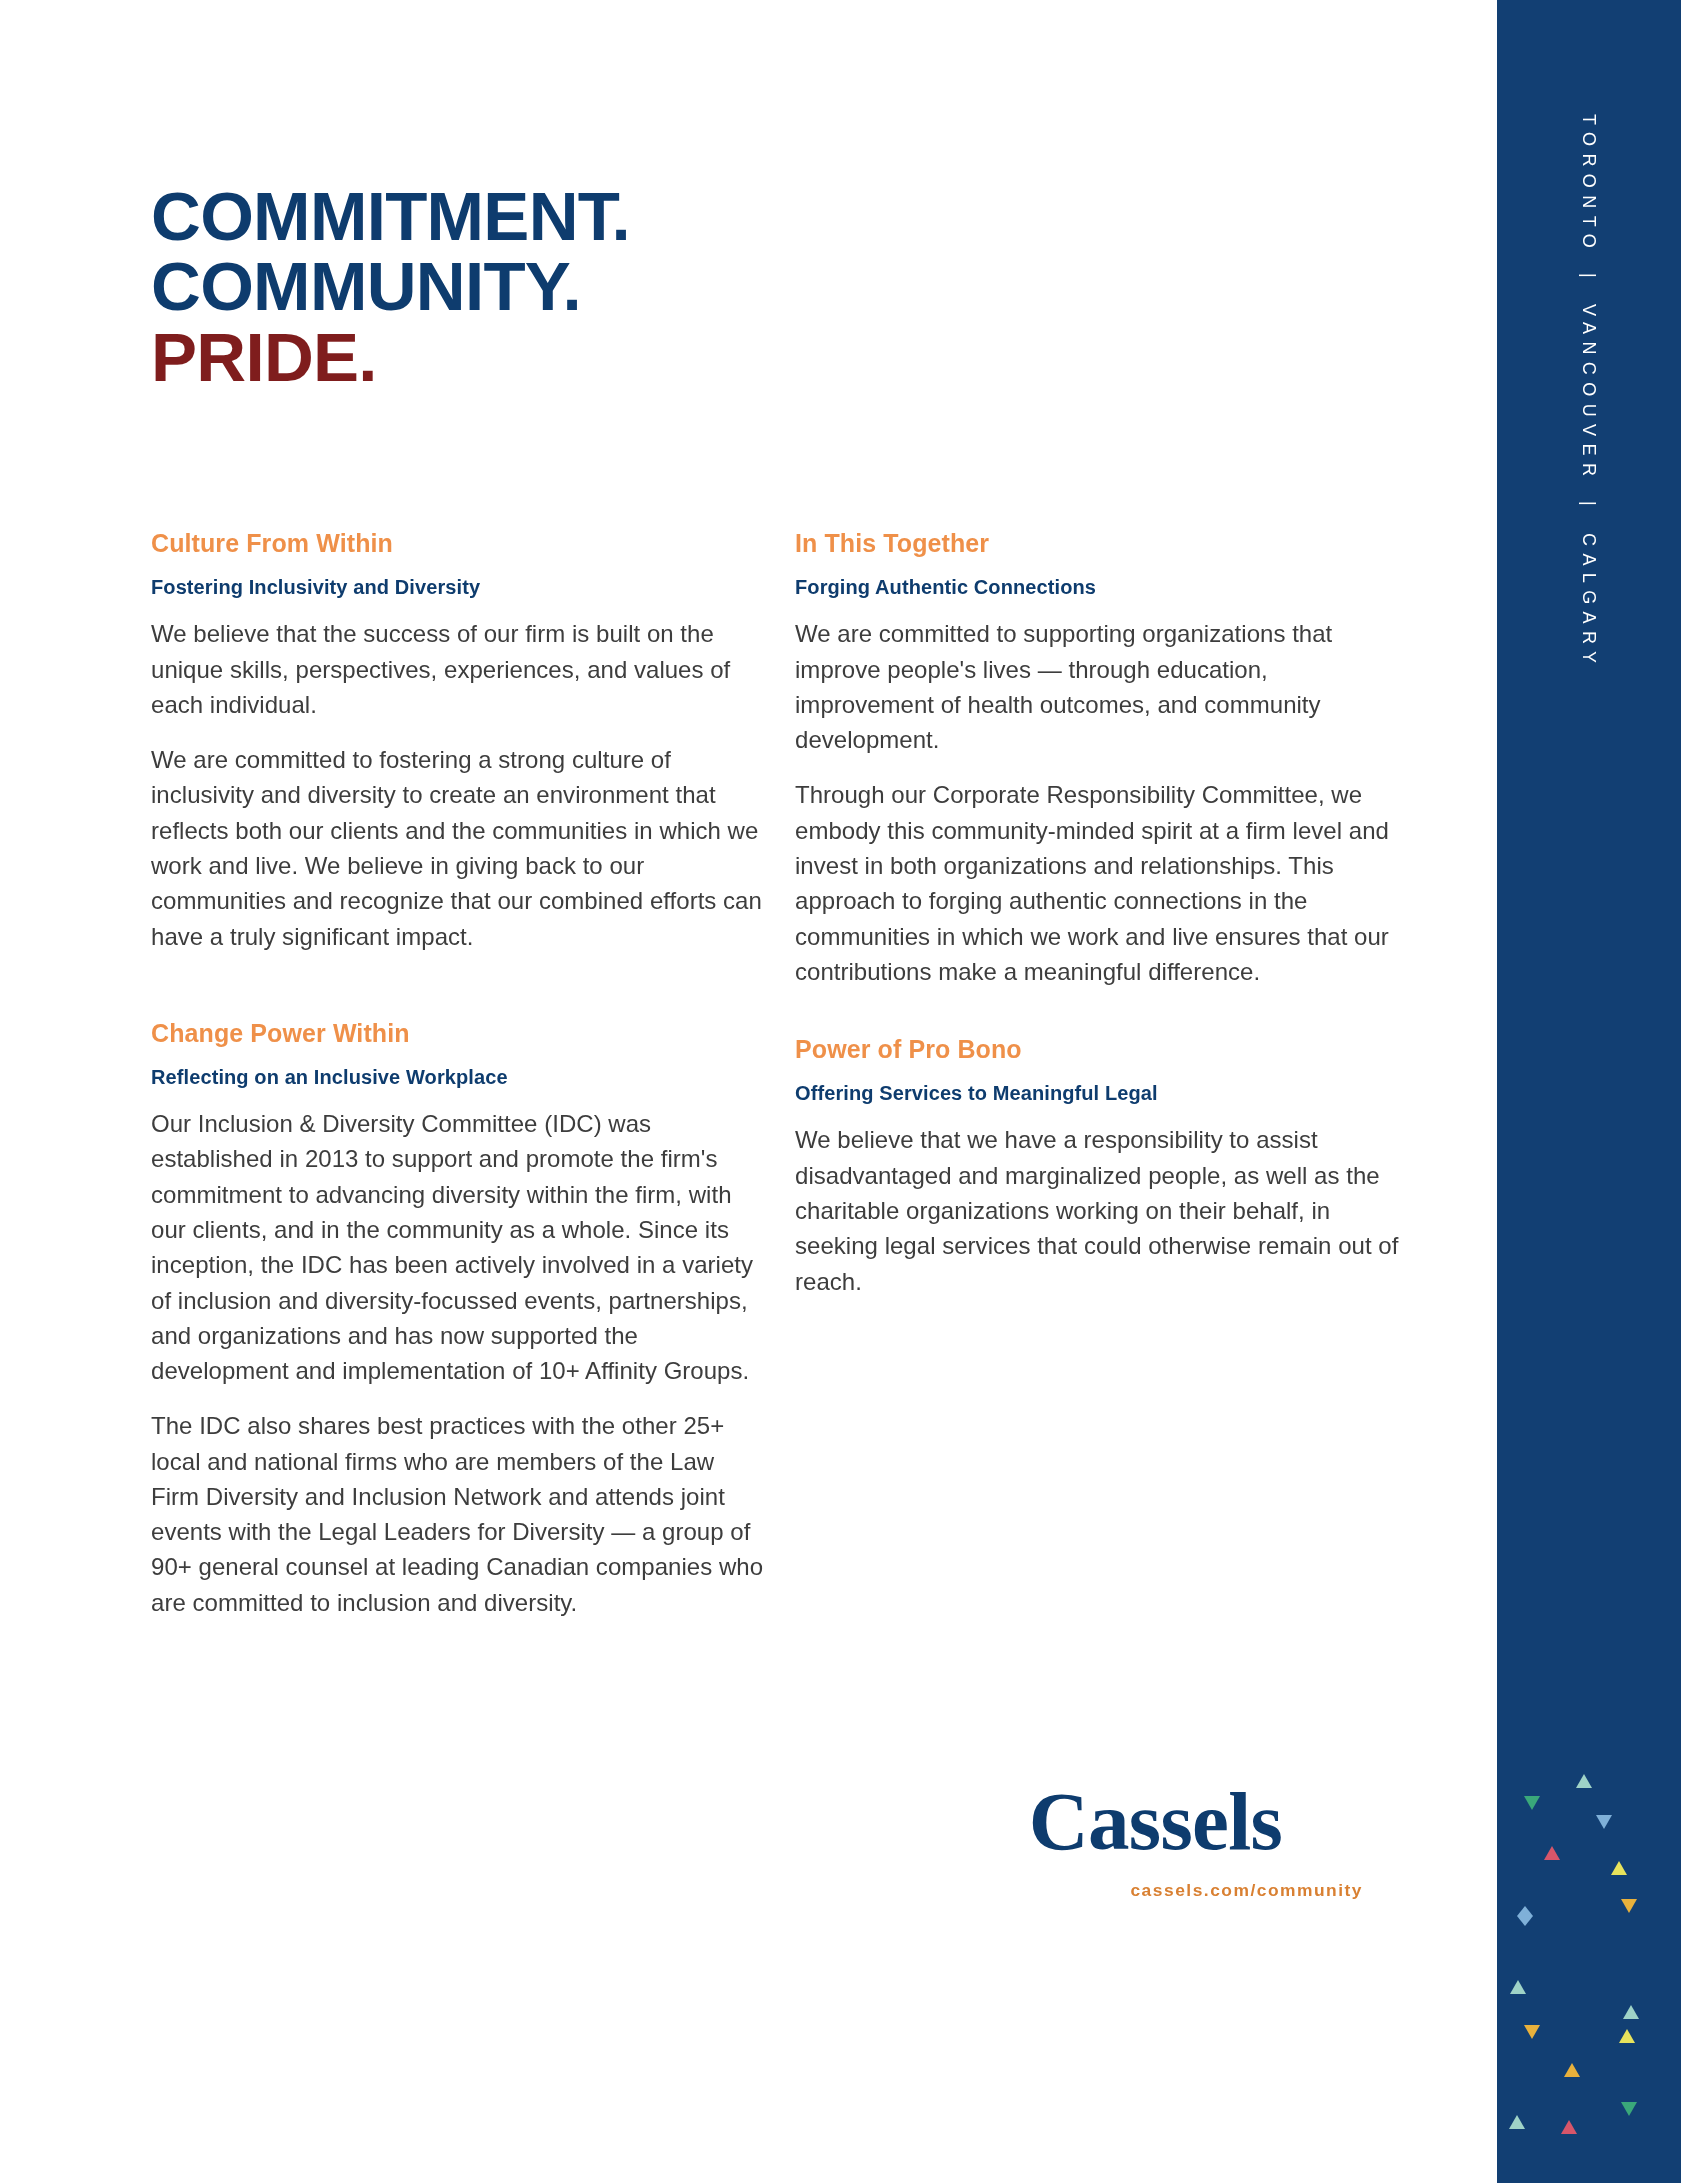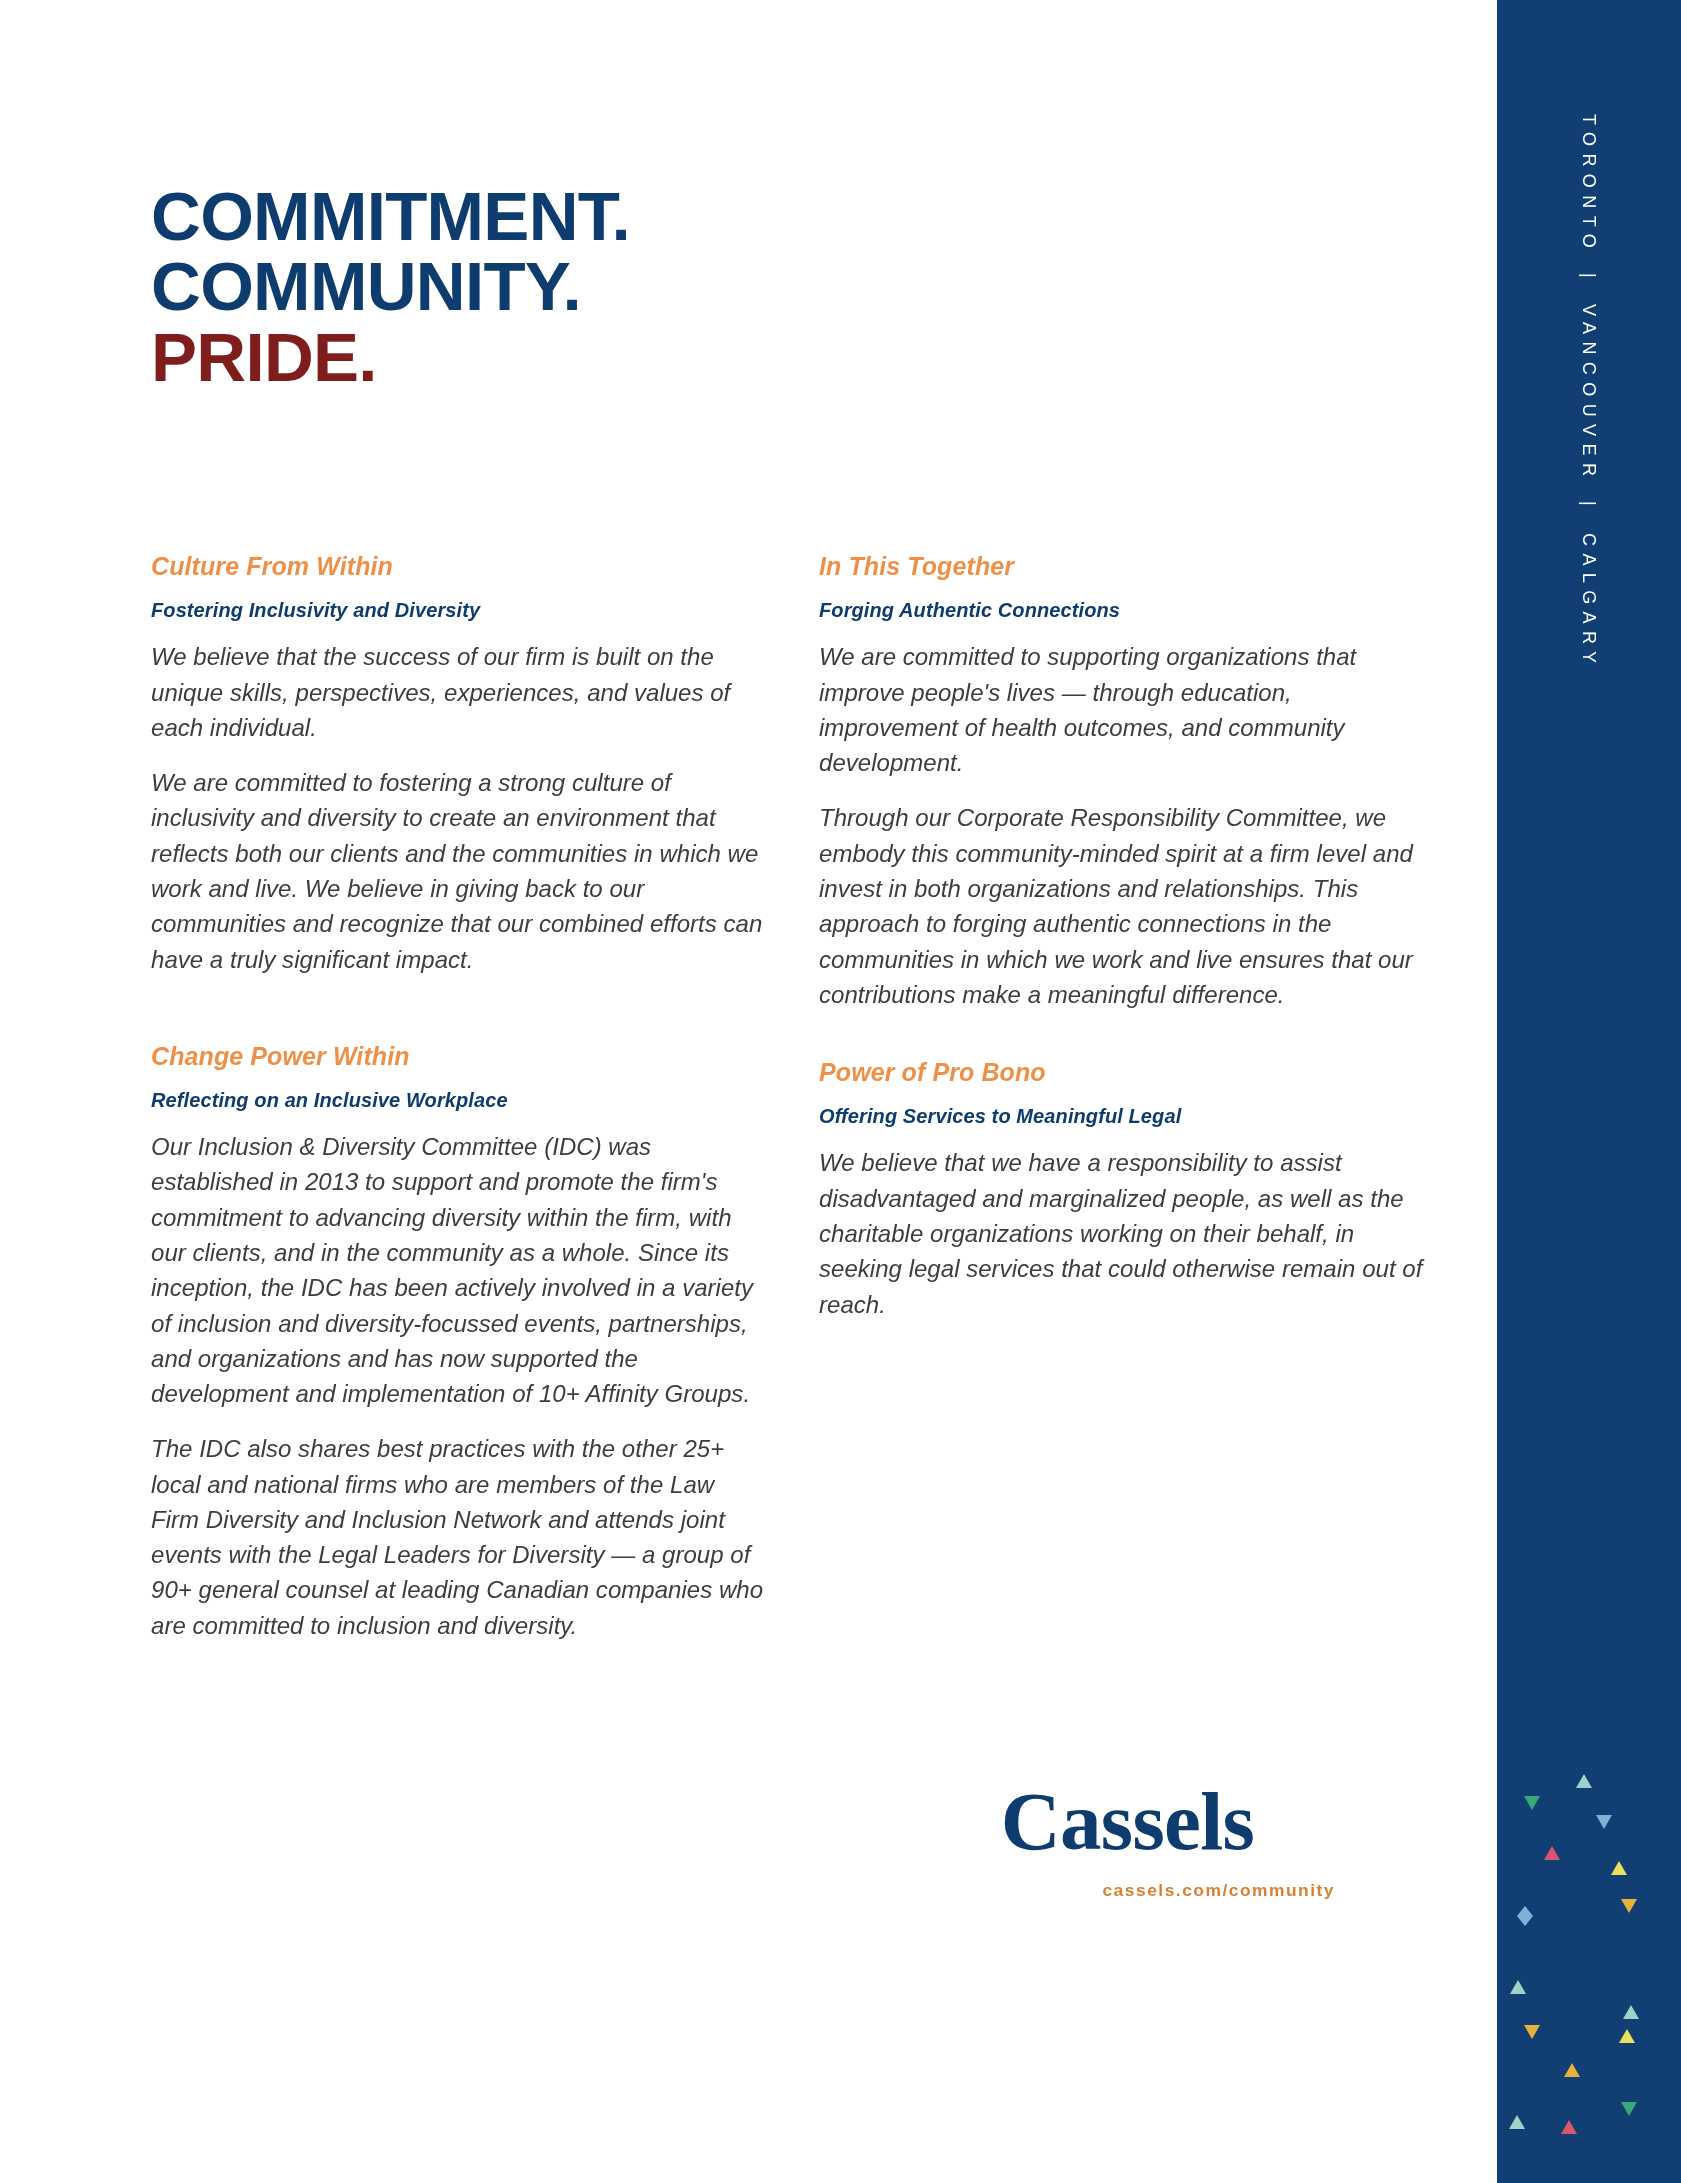--- a/index.html
+++ b/index.html
@@ -84,25 +84,24 @@
     font-size: 69px;
     font-weight: bold;
     letter-spacing: -0.7px;
   }
   .hl-navy { color: #0e3c6e; }
   .hl-orange { color: #7f1d1d; }
 
   .cols {
     position: absolute;
     left: 151px;
-    top: 552px;
+    top: 529px;
     width: 1292px;
     display: flex;
-    gap: 52px;
-    font-style: italic;
+    gap: 28px;
   }
   .col { width: 616px; }
 
   .section { margin-bottom: 0; }
   .sec-title {
     color: #ef9049;
     font-size: 25px;
     font-weight: bold;
     letter-spacing: 0.1px;
     margin: 0 0 18px 0;
@@ -121,21 +120,21 @@
     margin: 0 0 20px 0;
     letter-spacing: 0.03px;
   }
   .para:last-child { margin-bottom: 0; }
   .gap-lg { height: 65px; }
   .gap-md { height: 46px; }
 
   
   .logo-block {
     position: absolute;
-    left: 920px;
+    left: 948px;
     top: 1780px;
     width: 415px;
     text-align: center;
   }
   .logo-word {
     color: #0e3c6e;
     font-family: "Liberation Serif", serif;
     font-weight: bold;
     font-size: 83px;
     letter-spacing: -0.7px;

